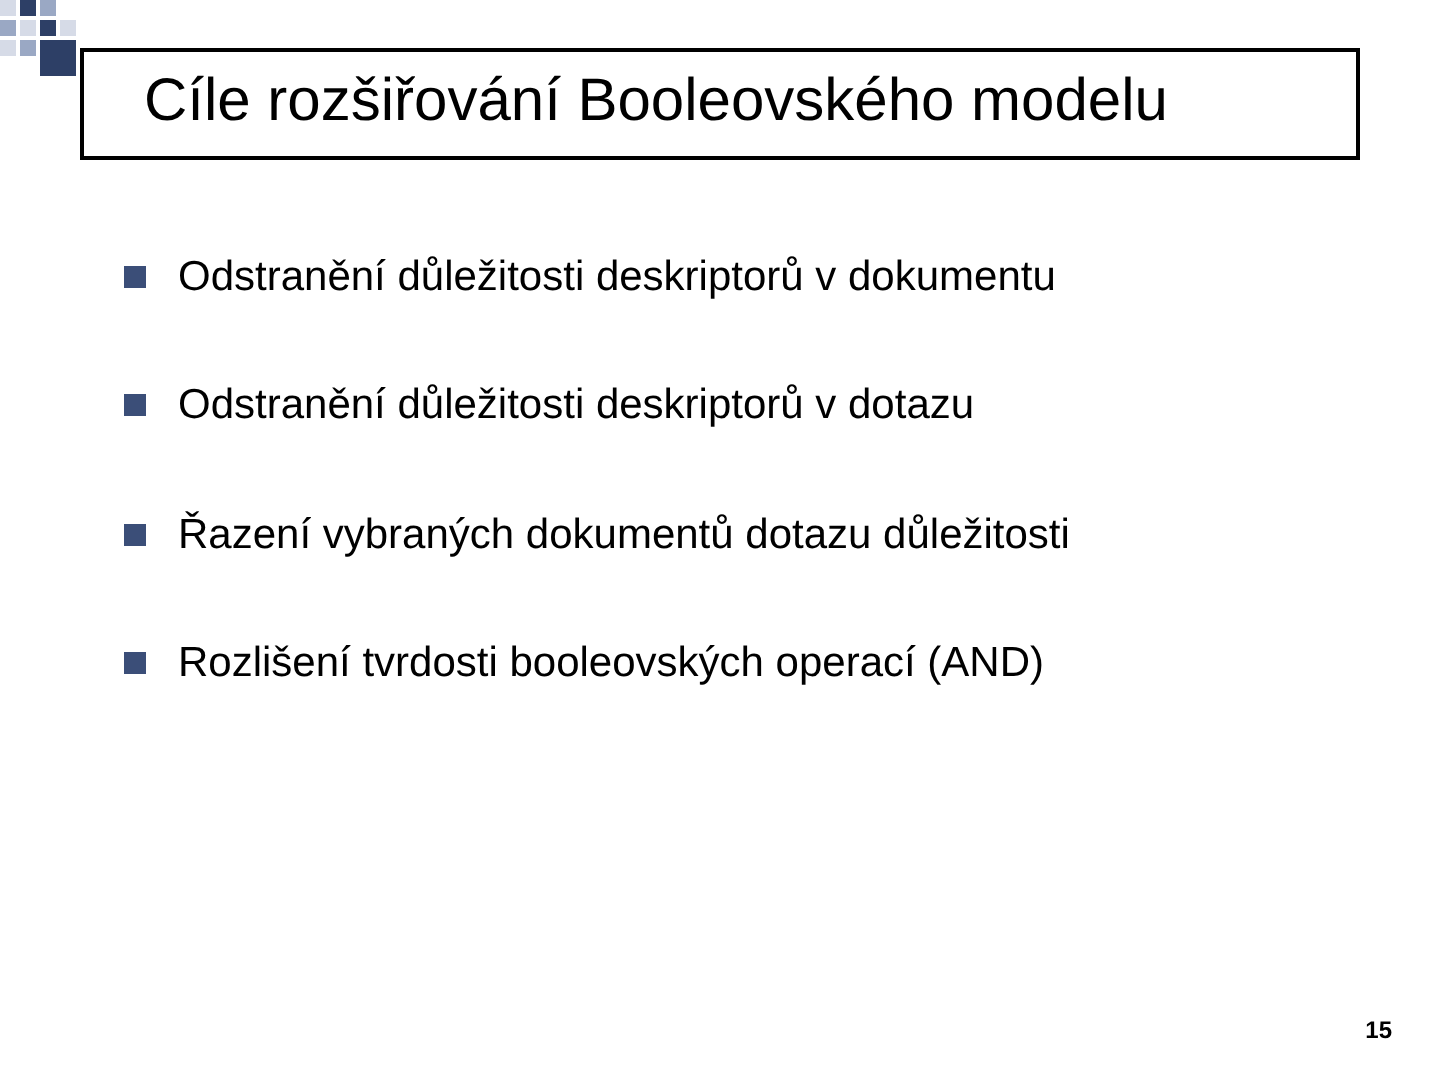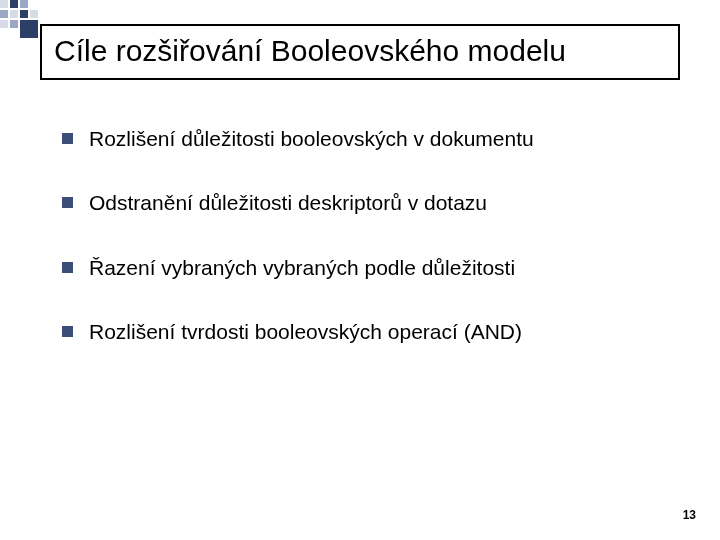--- a/index.html
+++ b/index.html
@@ -7,21 +7,21 @@
   .slide { position: relative; width: 720px; height: 540px; }
   .deco { position: absolute; top: 0; left: 0; }
   .deco rect { }
   .title-box {
     position: absolute;
     top: 24px;
     left: 40px;
     width: 640px;
     border: 2px solid #000;
     background: #fff;
-    padding: 8px 14px 10px 12px;
+    padding: 8px 14px 10px 30px;
   }
   .title-box h1 {
     font-size: 30px;
     font-weight: 400;
     letter-spacing: 0;
     color: #000;
   }
   .bullets {
     position: absolute;
     top: 126px;
@@ -73,31 +73,31 @@
     <rect x="10" y="20" width="8" height="8" fill="#9aa8c4"></rect>
   </svg>
 
   <div class="title-box">
     <h1>Cíle rozšiřování Booleovského modelu</h1>
   </div>
 
   <div class="bullets">
     <div class="bullet-item">
       <div class="sq"></div>
-      <div class="bullet-text">Rozlišení důležitosti booleovských v dokumentu</div>
+      <div class="bullet-text">Odstranění důležitosti deskriptorů v dokumentu</div>
     </div>
     <div class="bullet-item">
       <div class="sq"></div>
       <div class="bullet-text">Odstranění důležitosti deskriptorů v dotazu</div>
     </div>
     <div class="bullet-item">
       <div class="sq"></div>
-      <div class="bullet-text">Řazení vybraných vybraných podle důležitosti</div>
+      <div class="bullet-text">Řazení vybraných dokumentů dotazu důležitosti</div>
     </div>
     <div class="bullet-item">
       <div class="sq"></div>
       <div class="bullet-text">Rozlišení tvrdosti booleovských operací (AND)</div>
     </div>
   </div>
 
-  <div class="pagenum">13</div>
+  <div class="pagenum">15</div>
 
 </div>
 
 </body></html>

